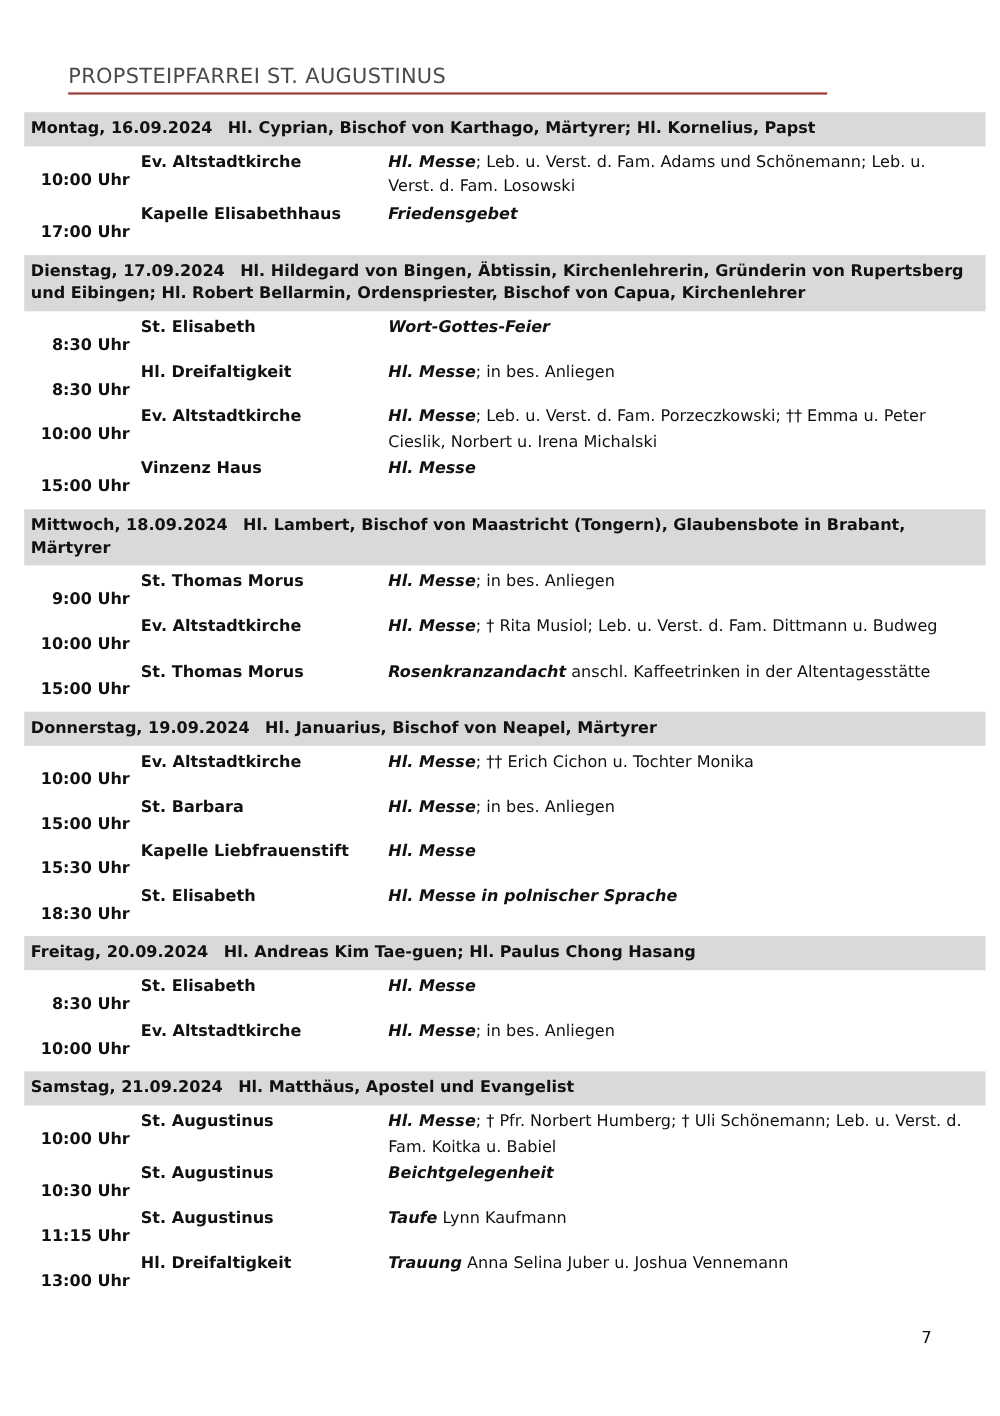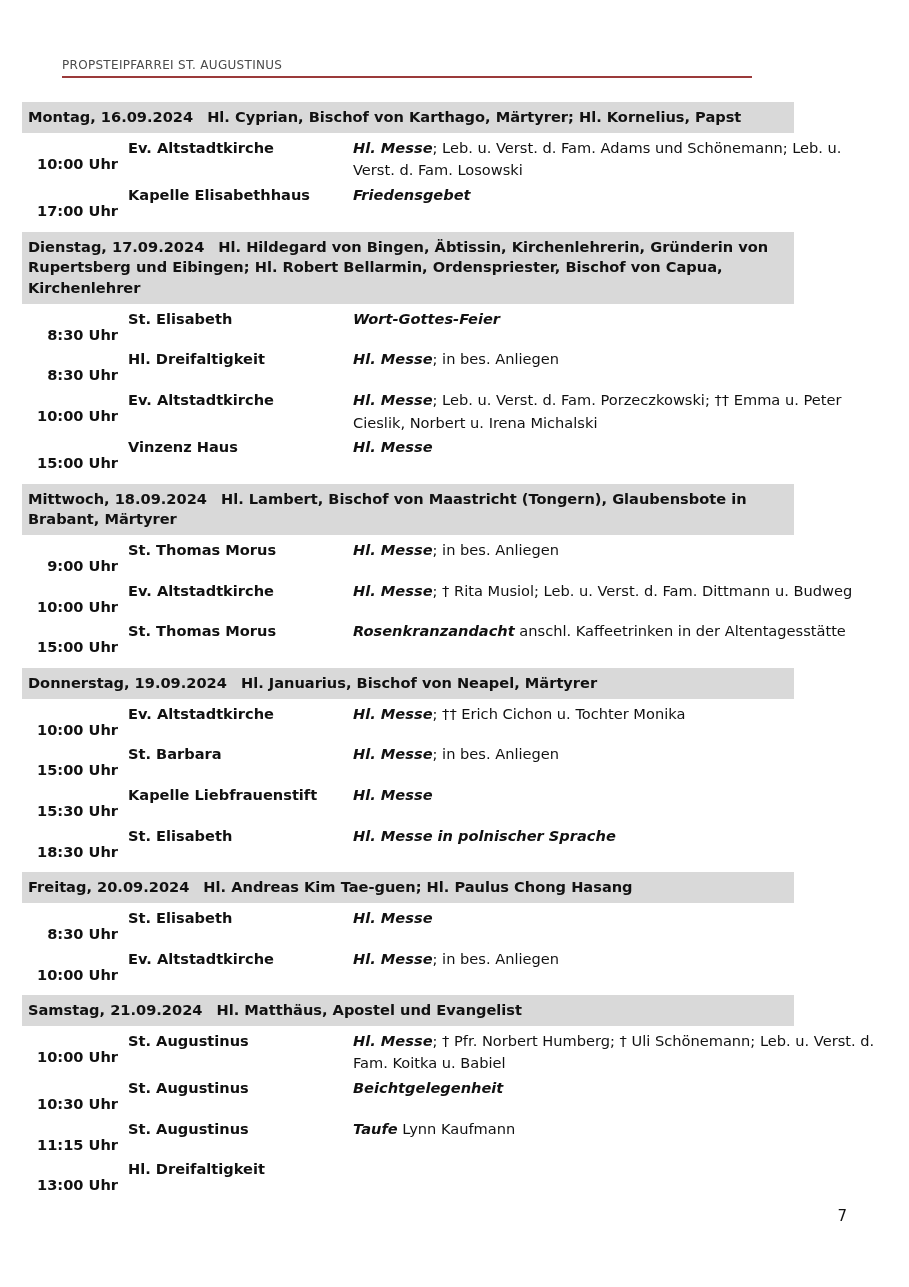--- a/index.html
+++ b/index.html
@@ -22,21 +22,21 @@
     box-sizing: border-box;
     padding: 0;
   }
   .header {
     position: absolute;
     left: 62px;
     top: 58px;
     width: 690px;
   }
   .header-title {
-    font-size: 12px;
+    font-size: 19px;
     letter-spacing: 0.3px;
     color: #4a4a4a;
     font-family: "DejaVu Sans", sans-serif;
     padding-bottom: 4px;
     white-space: nowrap;
   }
   .header-rule {
     height: 1.5px;
     background: #9b3a3a;
     width: 690px;
@@ -50,21 +50,21 @@
   .day-block {
     margin-bottom: 0px;
   }
   .day-head {
     background: #d9d9d9;
     font-weight: bold;
     font-size: 14.6px;
     line-height: 1.42;
     padding: 5px 6px 5px 6px;
     box-sizing: border-box;
-    width: 772px;
+    width: 874px;
   }
   .day-head .saint {
     font-weight: bold;
   }
   .day-head .gap {
     display: inline-block;
     width: 14px;
   }
   .entries {
     padding: 3px 0 8px 0;
@@ -233,20 +233,21 @@
             <div class="desc"><b>Beichtgelegenheit</b><span></span></div>
           </div>
           <div class="entry">
             <div class="time">11:15 Uhr</div>
             <div class="place">St. Augustinus</div>
             <div class="desc"><b>Taufe</b><span> Lynn Kaufmann</span></div>
           </div>
           <div class="entry">
             <div class="time">13:00 Uhr</div>
             <div class="place">Hl. Dreifaltigkeit</div>
+            <div class="desc"><b>Trauung</b><span> Anna Selina Juber u. Joshua Vennemann</span></div>
           </div>
         </div>
       </div>
     </div>
 
   <div class="pagenum">7</div>
 
 </div>
 
 </body></html>

